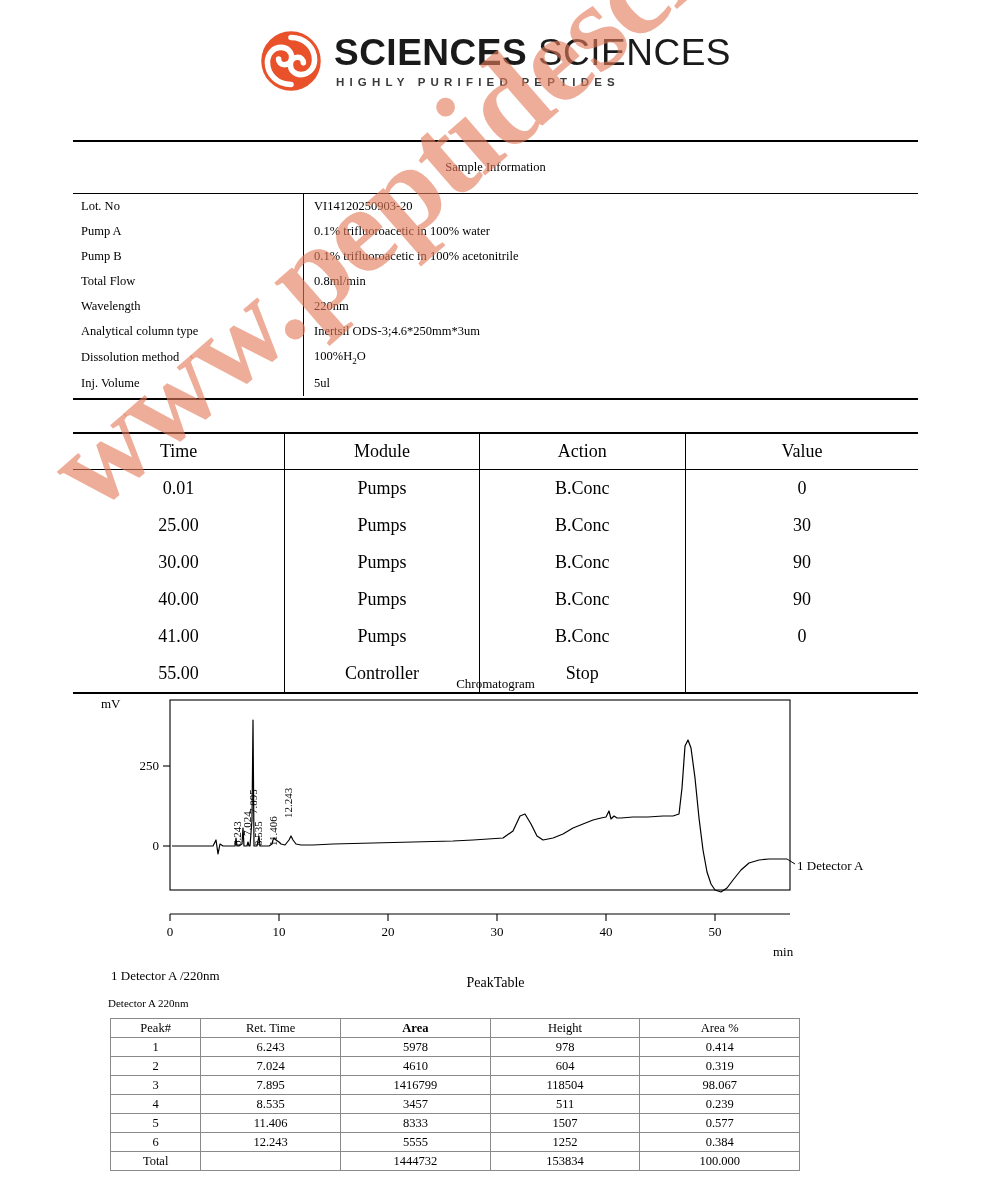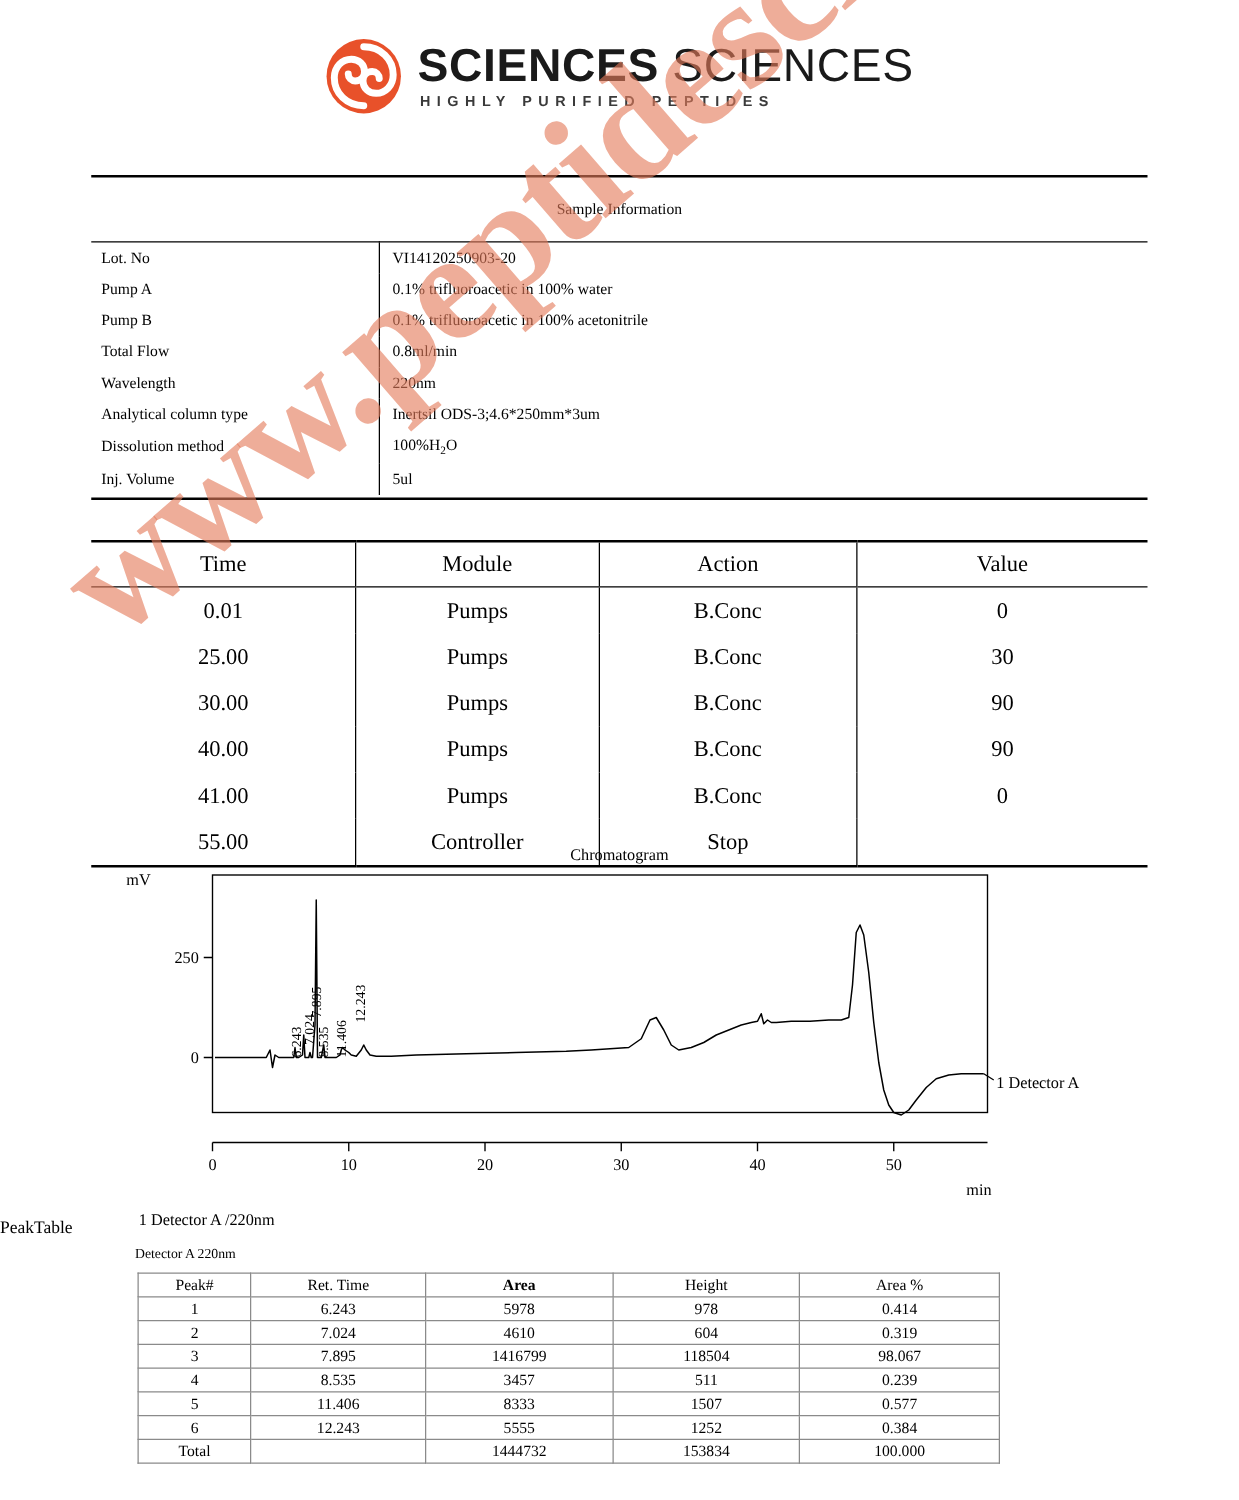--- a/index.html
+++ b/index.html
@@ -177,20 +177,21 @@
     left: 0;
     top: 0;
   }
 
   
   .peaktable-title {
     position: absolute;
     left: 0;
     top: 975px;
     width: 991px;
+    text-align: center;
     font-size: 14px;
   }
   .detector-label {
     position: absolute;
     left: 108px;
     top: 997px;
     font-size: 11px;
   }
   .peak-table {
     position: absolute;

